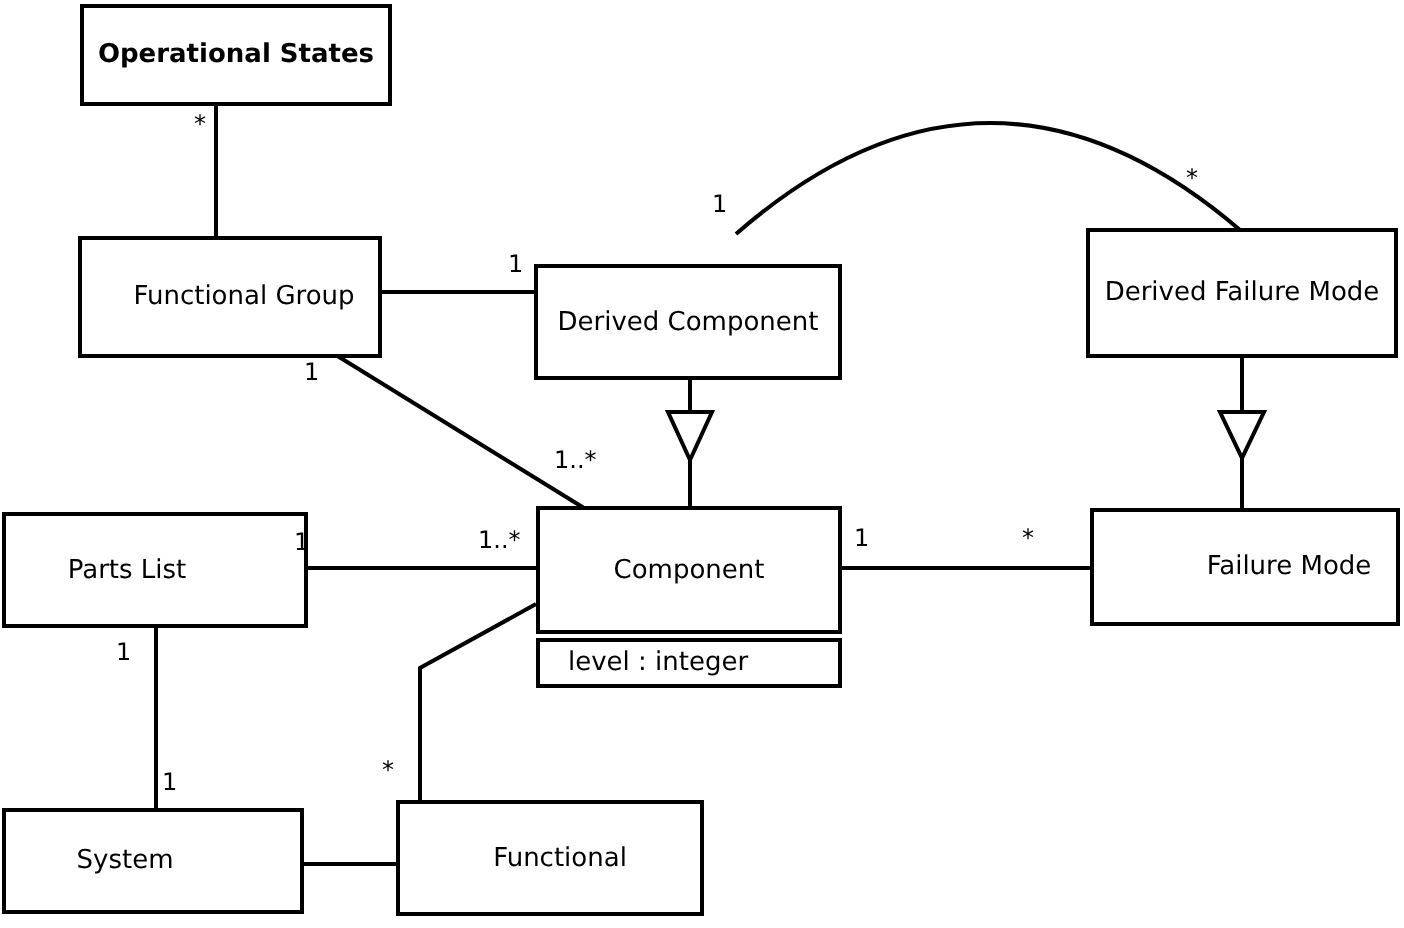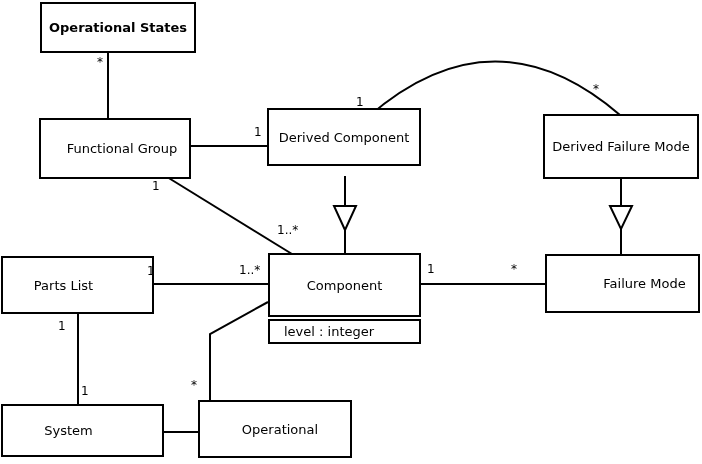--- a/index.html
+++ b/index.html
@@ -84,21 +84,21 @@
   </svg>
 
   <div class="uml-box" style="left:40px; top:2px; width:156px; height:51px;font-weight:bold;">
     <span>Operational States</span>
   </div>
 
   <div class="uml-box" style="left:39px; top:118px; width:152px; height:61px;">
     <span class="tx-r7">Functional Group</span>
   </div>
 
-  <div class="uml-box" style="left:267px; top:108px; width:154px; height:58px;">
+  <div class="uml-box" style="left:267px; top:132px; width:154px; height:58px;">
     <span>Derived Component</span>
   </div>
 
   <div class="uml-box" style="left:1px; top:256px; width:153px; height:58px;">
     <span class="tx-l14">Parts List</span>
   </div>
 
   <div class="uml-box" style="left:543px; top:114px; width:156px; height:65px;">
     <span>Derived Failure Mode</span>
   </div>
@@ -107,26 +107,26 @@
     <span>Component</span>
   </div>
   <div class="uml-box attr-box" style="left:268px; top:319px; width:153px; height:25px;">
     <span>level : integer</span>
   </div>
 
   <div class="uml-box" style="left:545px; top:254px; width:155px; height:59px;padding-left:44px;">
     <span>Failure Mode</span>
   </div>
 
-  <div class="uml-box" style="left:1px; top:404px; width:163px; height:53px;">
+  <div class="uml-box" style="left:1px; top:404px; width:151px; height:53px;">
     <span class="tx-l14">System</span>
   </div>
 
   <div class="uml-box" style="left:198px; top:400px; width:154px; height:58px;">
-    <span class="tx-r5">Operational</span>
+    <span class="tx-r5">Functional</span>
   </div>
 
   <div class="mult" style="left:97px; top:56px;">*</div>
 
   <div class="mult" style="left:254px; top:126px;">1</div>
 
   <div class="mult" style="left:152px; top:180px;">1</div>
 
   <div class="mult" style="left:277px; top:224px;">1..*</div>
 

